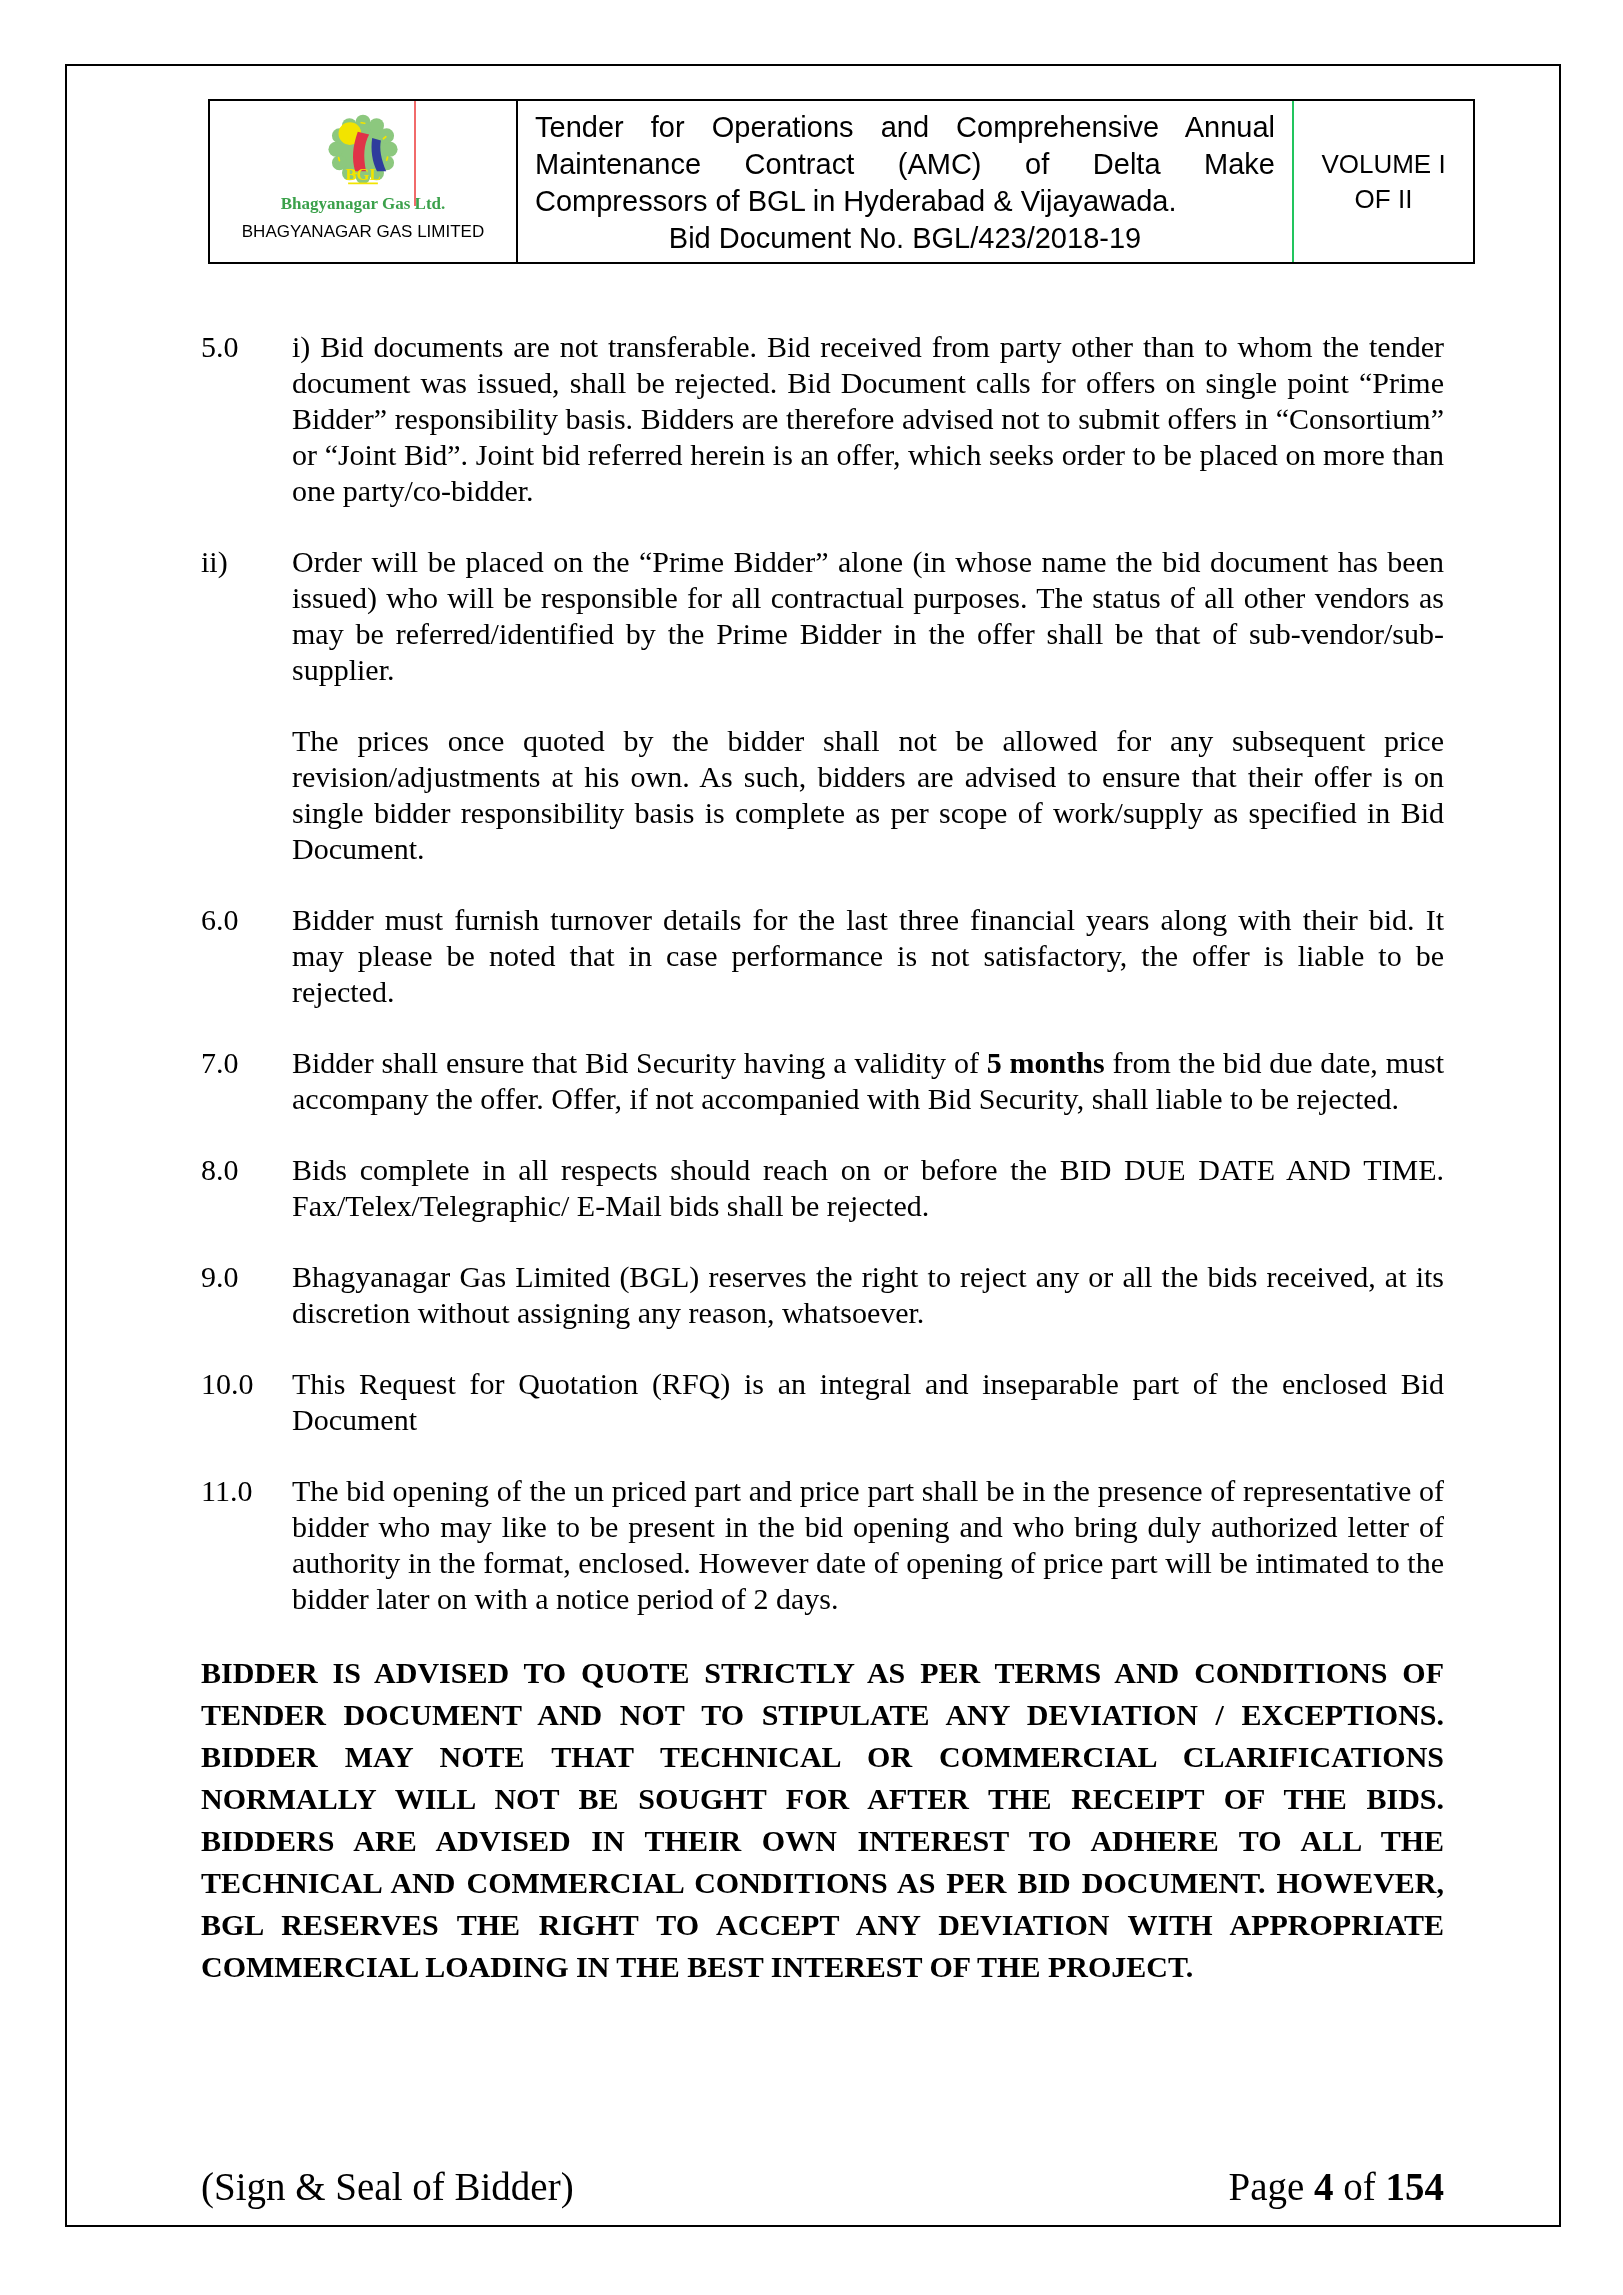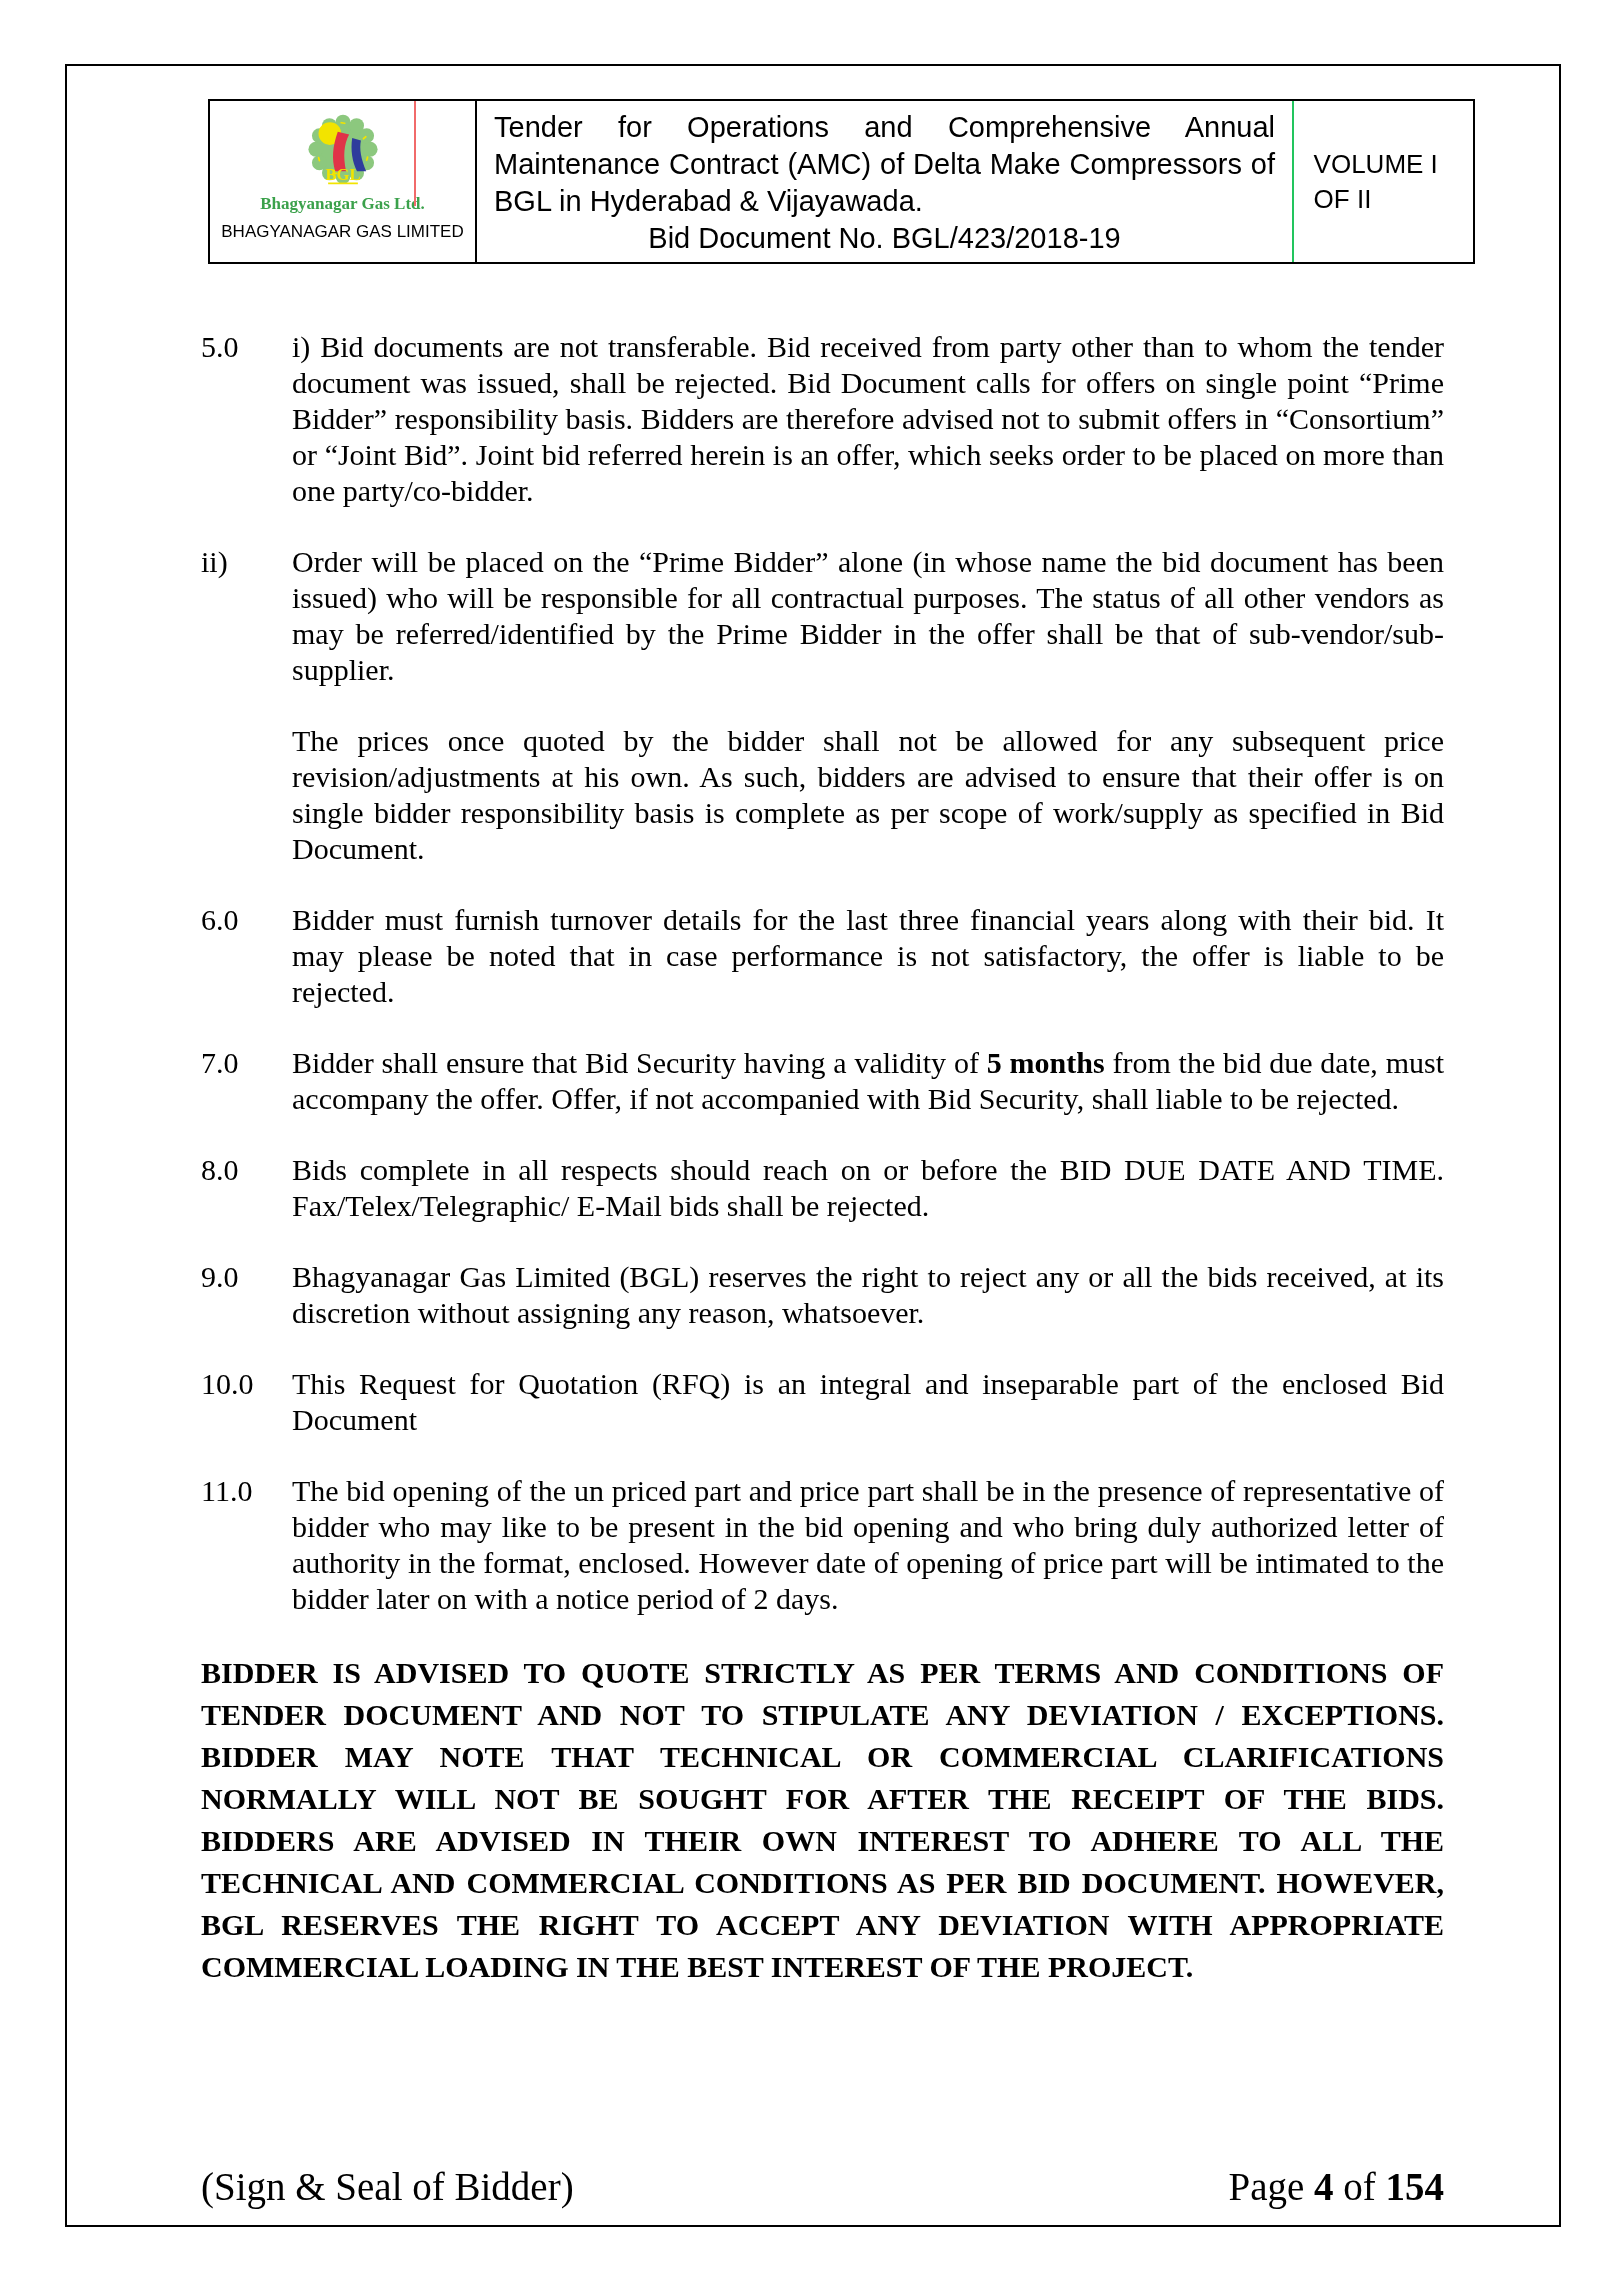--- a/index.html
+++ b/index.html
@@ -11,42 +11,42 @@
   .frame {
     position:absolute; left:65px; top:64px; width:1496px; height:2163px;
     border:2.6px solid #000;
   }
   
   .header-table {
     display:flex; margin:33px 0 0 141px; width:1267px;
     border:2.6px solid #000;
   }
   .cell-logo {
-    width:267px; border-right:2px solid #000; position:relative;
+    width:308px; border-right:2px solid #000; position:relative;
     text-align:center; padding:7.9px 5.2px 5.2px;
   }
   .red-line { position:absolute; left:204px; top:0; width:2px; height:105px; background:#F16A6A; }
   .logo-svg { display:block; margin:0 auto; width:98px; height:84px; }
   .logo-caption {
     font-family:"Liberation Serif", serif; font-weight:bold; color:#3BA14B;
     font-size:17px; line-height:19.6px; margin-top:1.3px;
   }
   .company-name {
     font-family:"Liberation Sans", sans-serif; font-size:17px; line-height:27.5px;
     margin-top:3.9px; color:#000;
   }
   .cell-title {
     flex:1; border-right:2px solid #22c55e; padding:7.9px 17px 5.2px;
     font-family:"Liberation Sans", sans-serif; font-size:29px; line-height:37px;
   }
   .title-main { text-align:justify; }
   .title-bidno { text-align:center; }
   .cell-volume {
     width:179px; display:flex; align-items:center; justify-content:center;
-    padding:0 19.6px;
+    text-align:center; padding:0 19.6px;
     font-family:"Liberation Sans", sans-serif; font-size:26px; line-height:35px;
   }
   
   .content { margin:65px 115px 0 134px; font-size:30px; line-height:36px; }
   .para { display:flex; margin-bottom:35px; }
   .para-num { width:91px; flex:none; }
   .para-text { flex:1; text-align:justify; }
   .para-caps { margin-top:34px; }
   .para-caps .para-text { font-weight:bold; line-height:42px; }
   .bold { font-weight:bold; }

